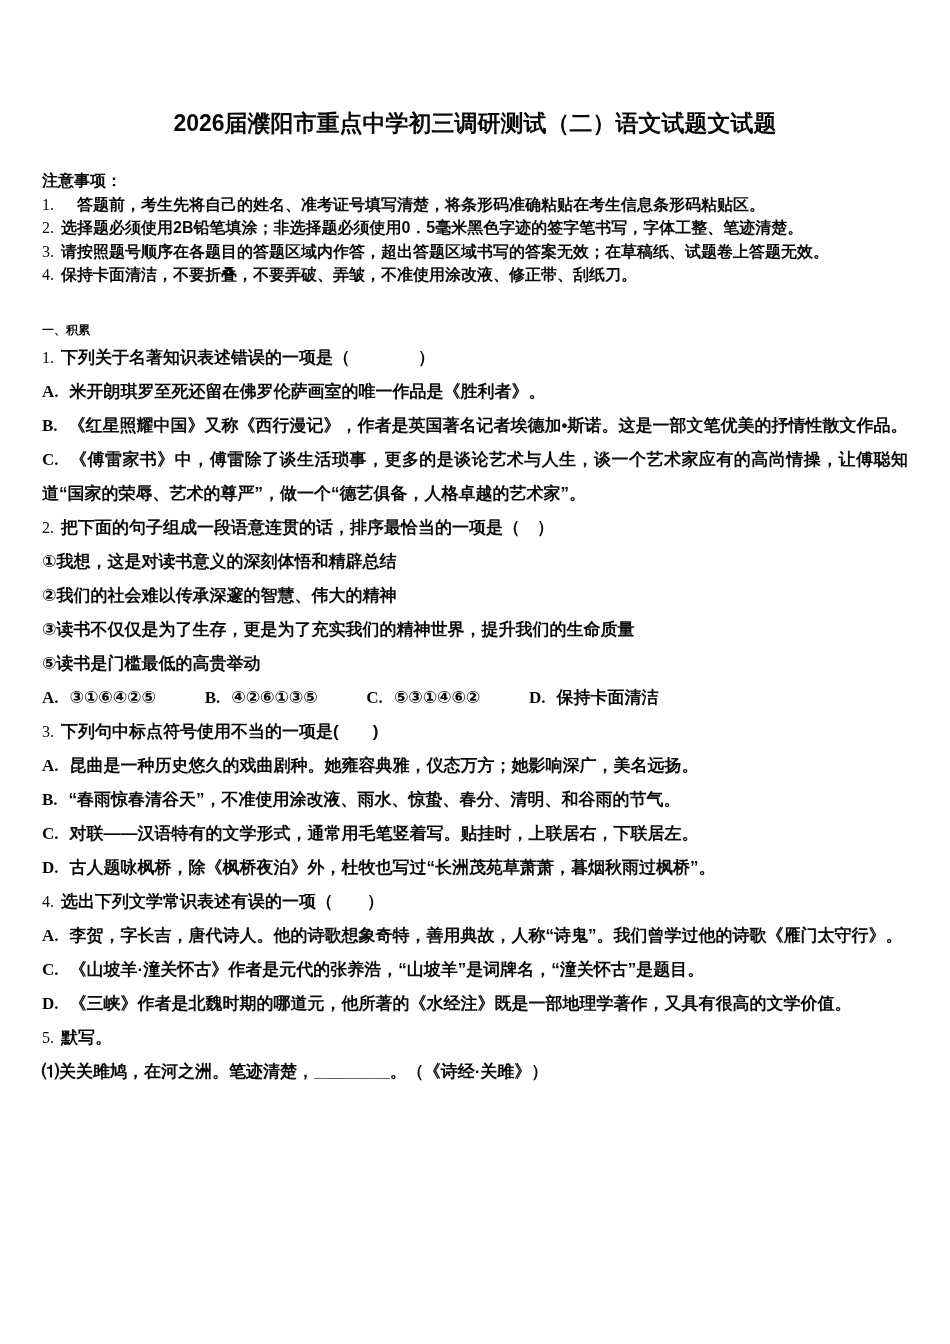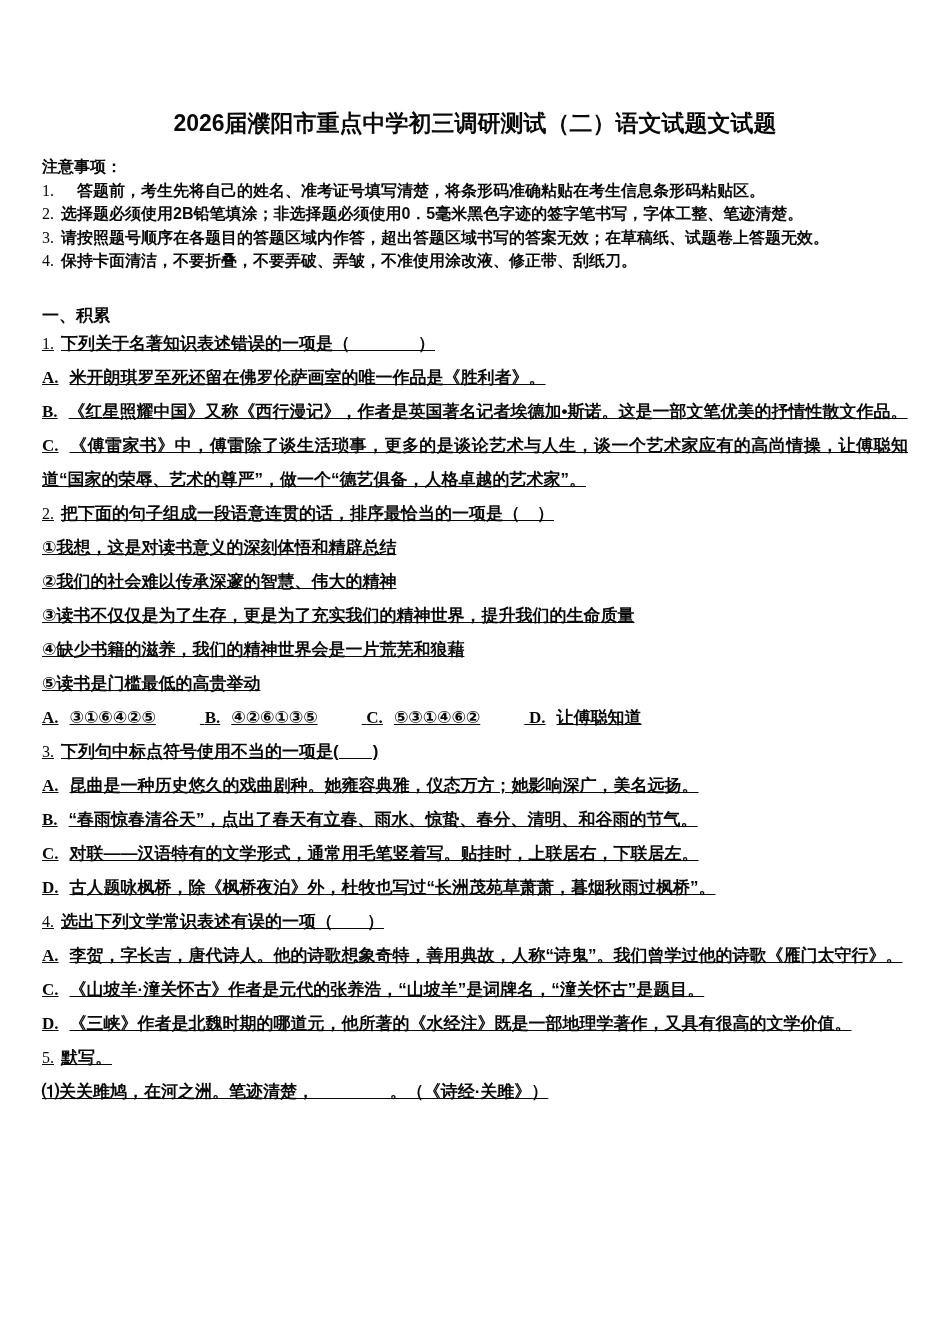--- a/index.html
+++ b/index.html
@@ -12,41 +12,40 @@
   .page { width:950px; height:1196px; padding:0 42px; background:#fff; }
 
   .exam-title {
     padding-top:106px;
     text-align:center;
     font-size:23px;
     line-height:34px;
     font-weight:700;
   }
 
-  .notices { margin-top:15px; }
+  .notices { margin-top:29px; }
   .notices p {
     font-size:16px;
     line-height:23.5px;
     font-weight:600;
     text-align:justify;
   }
   .notices .heading { font-weight:700; }
 
   .body-block { margin-top:32px; }
   .section-line {
-    font-size:17px;
+    font-size:12px;
     line-height:22px;
     font-weight:700;
   }
   .line {
     font-size:17px;
     line-height:34px;
     font-weight:600;
     text-align:justify;
-    text-decoration:underline;
   }
   .serif { font-family:"Liberation Serif","DejaVu Serif",serif; }
   .mk-q  { font-weight:400; margin-right:7px; font-size:16px; }
   .mk-opt{ font-weight:700; margin-right:11px; }
   .choice { margin-right:44px; white-space:nowrap; }
   .choice:last-child { margin-right:0; }
 </style>
 </head>
 <body>
 
@@ -68,33 +67,32 @@
 
     <p class="line"><span class="serif mk-q">1.</span><span>下列关于名著知识表述错误的一项是（　　　　）</span></p>
     <p class="line"><span class="serif mk-opt">A.</span><span>米开朗琪罗至死还留在佛罗伦萨画室的唯一作品是《胜利者》。</span></p>
     <p class="line"><span class="serif mk-opt">B.</span><span>《红星照耀中国》又称《西行漫记》，作者是英国著名记者埃德加•斯诺。这是一部文笔优美的抒情性散文作品。</span></p>
     <p class="line"><span class="serif mk-opt">C.</span><span>《傅雷家书》中，傅雷除了谈生活琐事，更多的是谈论艺术与人生，谈一个艺术家应有的高尚情操，让傅聪知道“国家的荣辱、艺术的尊严”，做一个“德艺俱备，人格卓越的艺术家”。</span></p>
 
     <p class="line"><span class="serif mk-q">2.</span><span>把下面的句子组成一段语意连贯的话，排序最恰当的一项是（　）</span></p>
     <p class="line">①我想，这是对读书意义的深刻体悟和精辟总结</p>
     <p class="line">②我们的社会难以传承深邃的智慧、伟大的精神</p>
     <p class="line">③读书不仅仅是为了生存，更是为了充实我们的精神世界，提升我们的生命质量</p>
-    <p class="line">④缺少书籍的滋养，我们的精神世界会是一片荒芜和狼藉</p>
     <p class="line">⑤读书是门槛最低的高贵举动</p>
 
     <p class="line">
       <span class="choice"><span class="serif mk-opt">A.</span><span>③①⑥④②⑤</span></span>
       <span class="choice"><span class="serif mk-opt">B.</span><span>④②⑥①③⑤</span></span>
       <span class="choice"><span class="serif mk-opt">C.</span><span>⑤③①④⑥②</span></span>
-      <span class="choice"><span class="serif mk-opt">D.</span><span>让傅聪知道</span></span>
+      <span class="choice"><span class="serif mk-opt">D.</span><span>保持卡面清洁</span></span>
     </p>
 
     <p class="line"><span class="serif mk-q">3.</span><span>下列句中标点符号使用不当的一项是(　　)</span></p>
     <p class="line"><span class="serif mk-opt">A.</span><span>昆曲是一种历史悠久的戏曲剧种。她雍容典雅，仪态万方；她影响深广，美名远扬。</span></p>
-    <p class="line"><span class="serif mk-opt">B.</span><span>“春雨惊春清谷天”，点出了春天有立春、雨水、惊蛰、春分、清明、和谷雨的节气。</span></p>
+    <p class="line"><span class="serif mk-opt">B.</span><span>“春雨惊春清谷天”，不准使用涂改液、雨水、惊蛰、春分、清明、和谷雨的节气。</span></p>
     <p class="line"><span class="serif mk-opt">C.</span><span>对联——汉语特有的文学形式，通常用毛笔竖着写。贴挂时，上联居右，下联居左。</span></p>
     <p class="line"><span class="serif mk-opt">D.</span><span>古人题咏枫桥，除《枫桥夜泊》外，杜牧也写过“长洲茂苑草萧萧，暮烟秋雨过枫桥”。</span></p>
 
     <p class="line"><span class="serif mk-q">4.</span><span>选出下列文学常识表述有误的一项（　　）</span></p>
     <p class="line"><span class="serif mk-opt">A.</span><span>李贺，字长吉，唐代诗人。他的诗歌想象奇特，善用典故，人称“诗鬼”。我们曾学过他的诗歌《雁门太守行》。</span></p>
     <p class="line"><span class="serif mk-opt">C.</span><span>《山坡羊·潼关怀古》作者是元代的张养浩，“山坡羊”是词牌名，“潼关怀古”是题目。</span></p>
     <p class="line"><span class="serif mk-opt">D.</span><span>《三峡》作者是北魏时期的哪道元，他所著的《水经注》既是一部地理学著作，又具有很高的文学价值。</span></p>
 
     <p class="line"><span class="serif mk-q">5.</span><span>默写。</span></p>
     <p class="line">⑴关关雎鸠，在河之洲。笔迹清楚，________。（《诗经·关雎》）</p>

